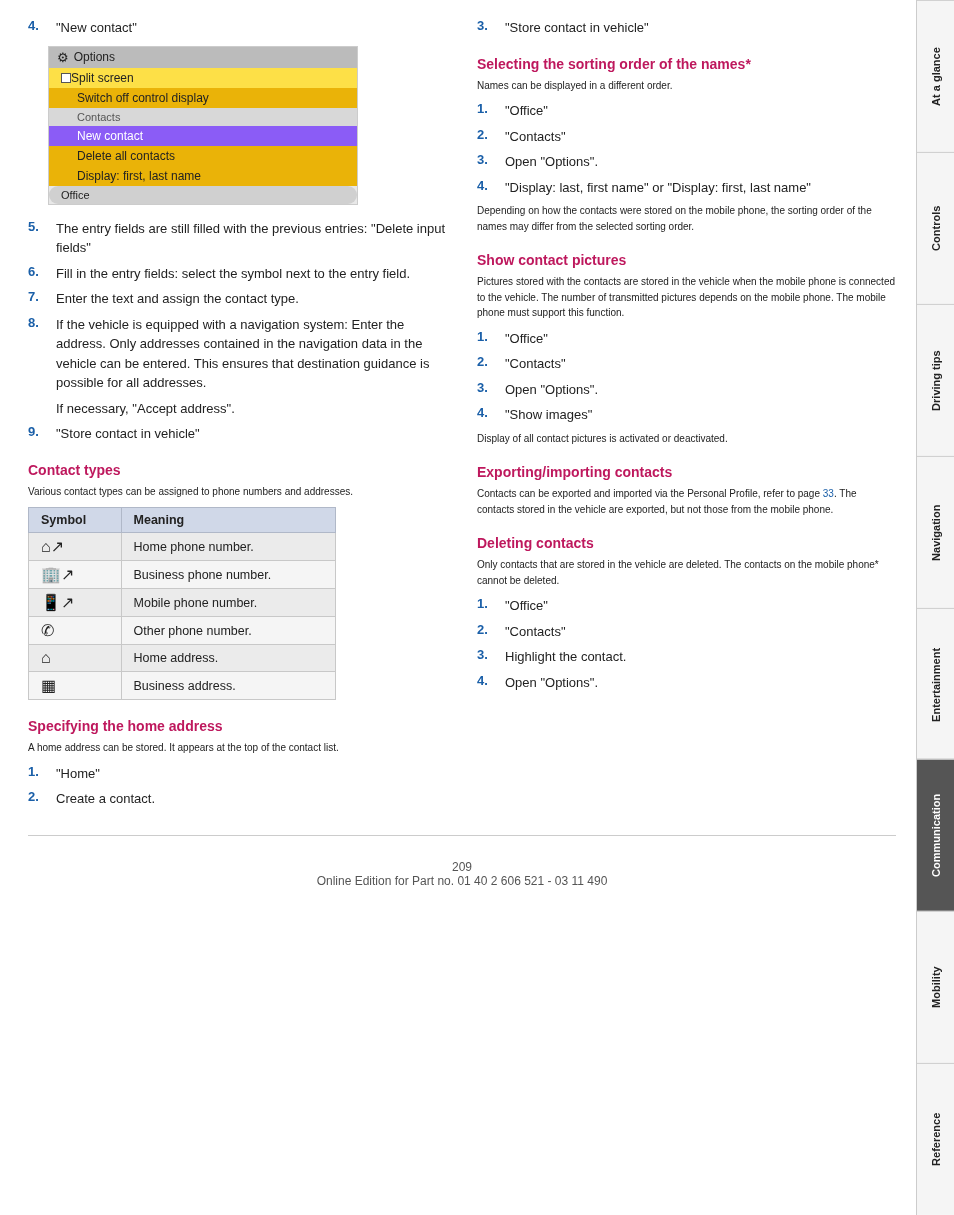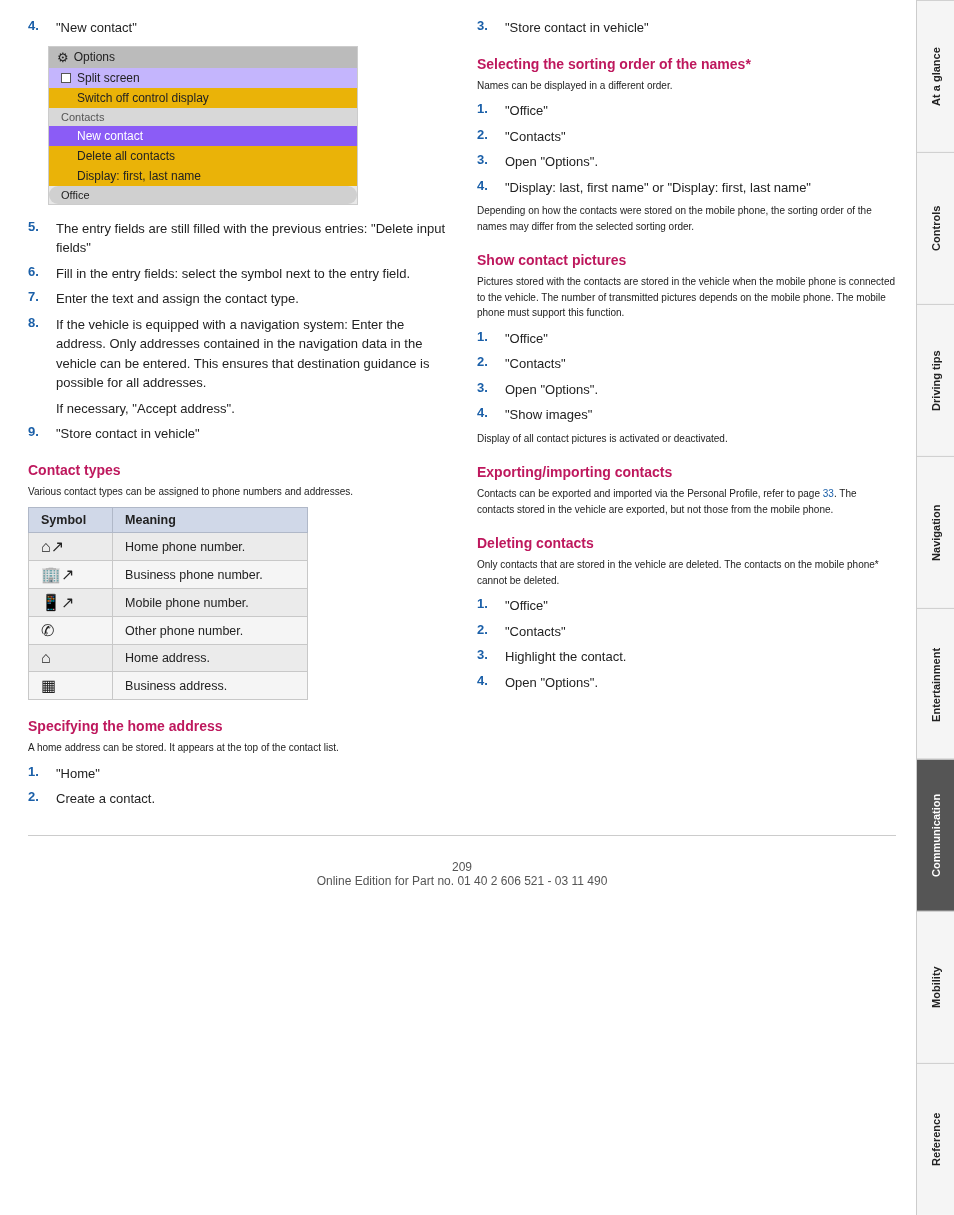--- a/index.html
+++ b/index.html
@@ -68,37 +68,36 @@
     .ui-menu-item {
       padding: 3px 12px 3px 28px;
       background: #eab308;
       color: #222;
     }
     .ui-menu-item.selected {
       background: #8b5cf6;
       color: #fff;
     }
     .ui-menu-group {
-      padding: 3px 12px;
+      padding: 3px 28px;
       font-size: 11px;
       color: #555;
       background: #d8d8d8;
     }
     .ui-menu-footer {
       padding: 3px 12px;
       background: #d0d0d0;
       font-size: 11px;
       border-radius: 9px;
     }
     .ui-checkbox-row {
       display: flex;
       align-items: center;
-      gap: 6px;
       padding: 3px 12px;
-      background: #c4b5fd;
+      background: #fde047;
     }
     .ui-checkbox {
       width: 10px; height: 10px;
       border: 1px solid #555;
       background: #fff;
       display: inline-block;
     }
 
     
     .step-item {
@@ -121,21 +120,21 @@
       color: #be185d;
       font-weight: bold;
       font-size: 14px;
       margin-top: 18px;
       margin-bottom: 6px;
     }
 
     
     .contact-table {
       border-collapse: collapse;
-      width: 280px;
+      width: 308px;
       margin: 8px 0 10px 0;
       font-size: 12.5px;
     }
     .contact-table th {
       background: #d0d8e8;
       border: 1px solid #b0b8c8;
       padding: 5px 12px;
       text-align: left;
       font-weight: bold;
     }

